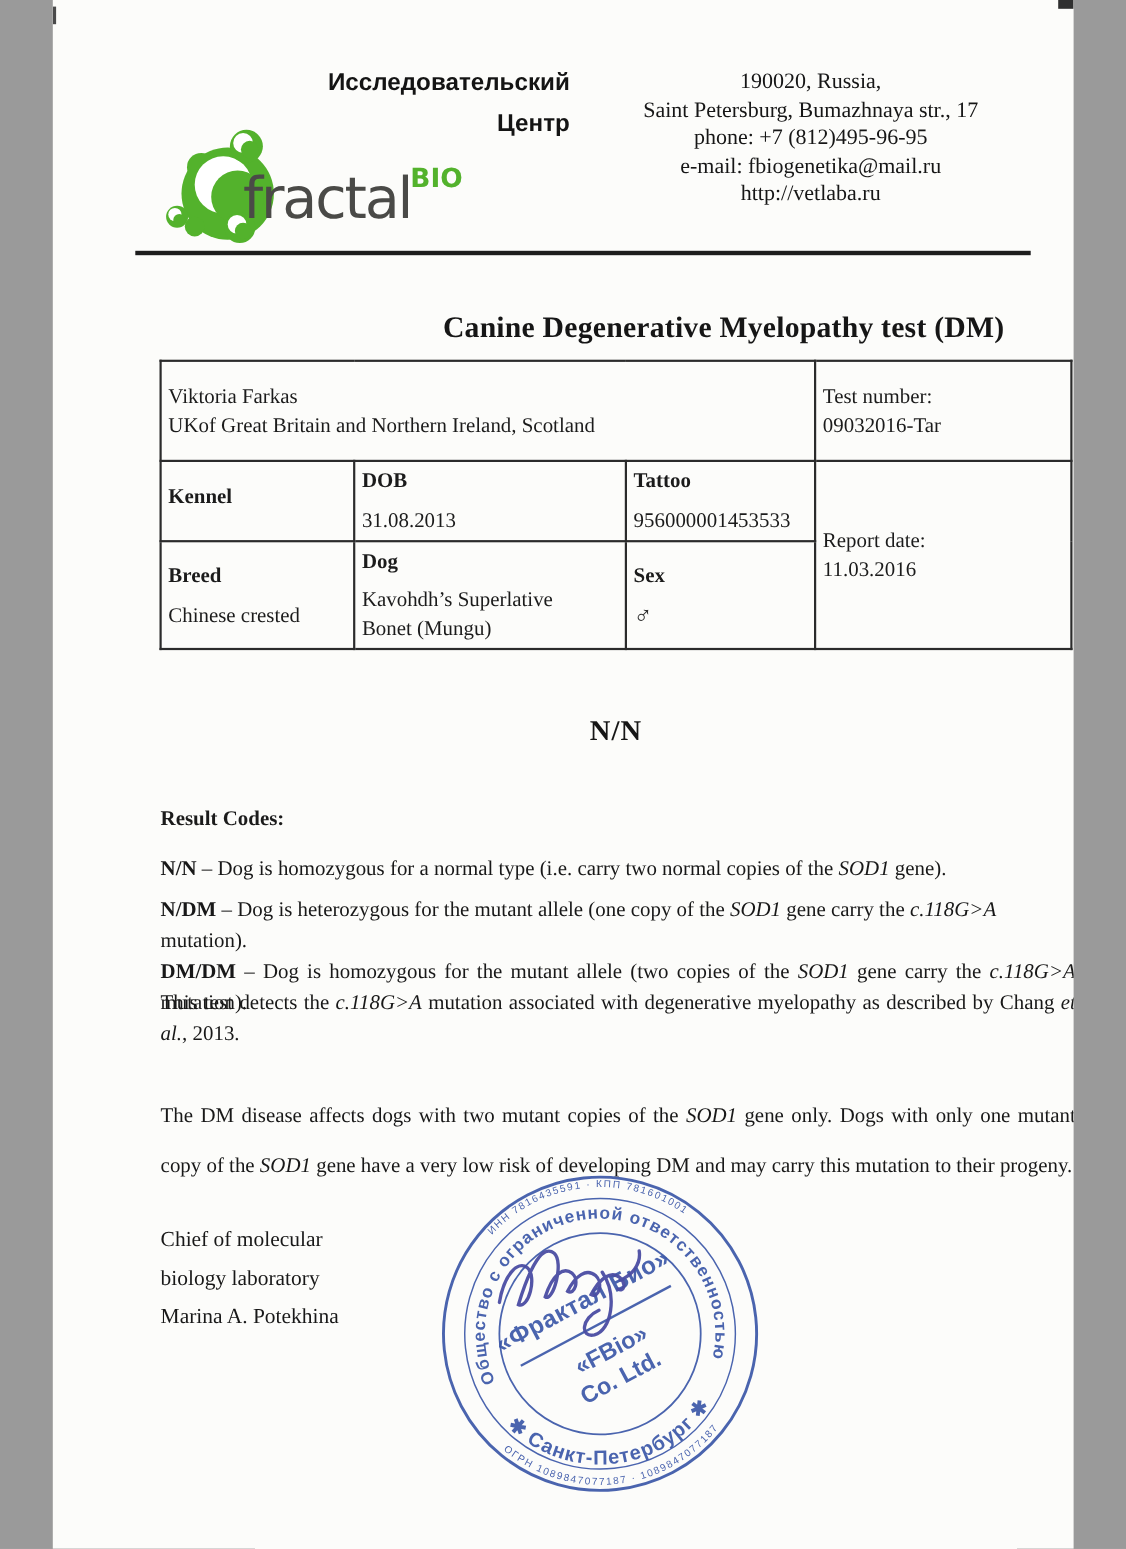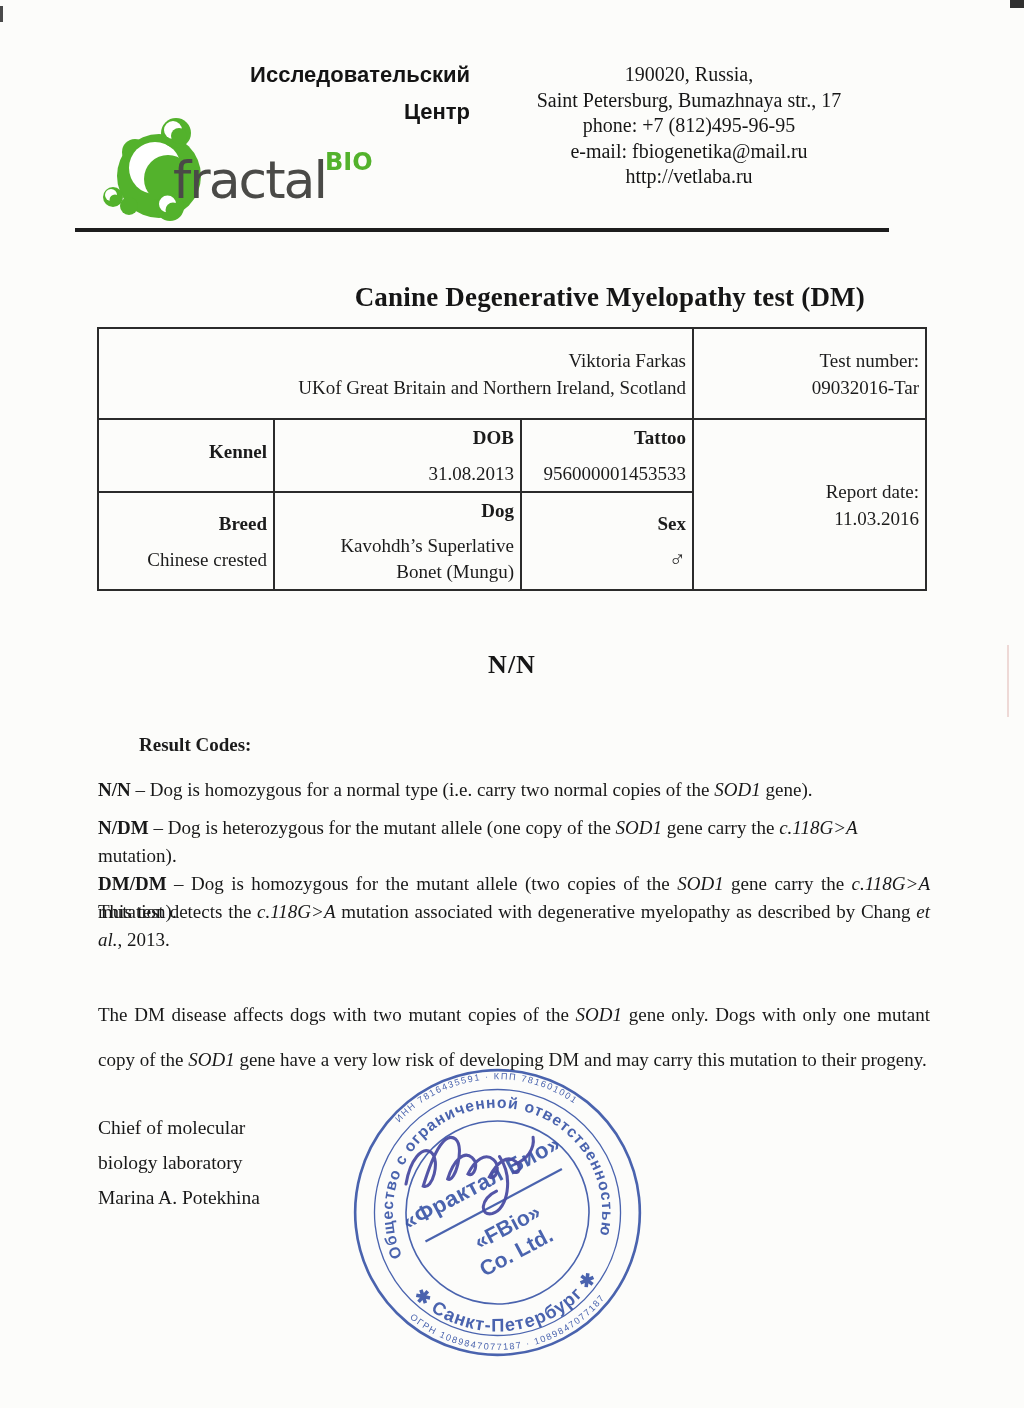--- a/index.html
+++ b/index.html
@@ -1,17 +1,17 @@
 <!DOCTYPE html>
 <html><head>
 <meta charset="utf-8">
 <style>
   html,body { margin:0; padding:0; background:#9a9a9a; }
   .page {
-    position:relative; width:1024px; height:1408px; margin:0 auto;
+    position:relative; width:928px; height:1408px; margin:0 auto;
     background:#fcfcfa; overflow:hidden;
     font-family:"Liberation Serif", serif; color:#1b1b1b;
   }
   
   .corner-mark   { position:absolute; right:0; top:0; width:14px; height:8px; background:#303030; }
   .edge-tick     { position:absolute; left:0; top:6px; width:3px; height:16px; background:#4a4a4a; }
   .edge-line     { position:absolute; left:1007px; top:645px; width:2px; height:72px; background:#eed9d6; }
 
   
   .institute {
@@ -28,36 +28,36 @@
 
   
   .doc-title {
     position:absolute; left:97px; top:282px; width:768px; text-align:right;
     font-size:27px; font-weight:bold; color:#161616; letter-spacing:0.2px;
   }
 
   
   .info-table-wrap { position:absolute; left:97px; top:327px; }
   table.info { border-collapse:collapse; table-layout:fixed; width:828px; }
-  table.info td { border:2px solid #2b2b2b; text-align:right; vertical-align:middle;
+  table.info td { border:2px solid #2b2b2b; text-align:left; vertical-align:middle;
                   font-size:19px; padding:4px 6px; line-height:27px; }
   td.cell-top { vertical-align:top; padding-top:8px; }
   .hdr { font-weight:bold; }
   .val { margin-top:9px; }
   .sex-glyph { font-size:23px; color:#2e2e2e; }
 
   
   .result-row  { position:absolute; left:0; top:598px; width:1024px; text-align:center; }
   .result-label{ display:inline-block; background:#e9e8e1; padding:2px 13px;
                  font-weight:bold; font-size:26px; color:#161616; }
   .result-value{ position:absolute; left:0; top:650px; width:1024px; text-align:center;
                  font-weight:bold; font-size:26px; letter-spacing:1px; color:#161616; }
 
   
-  .codes-heading { position:absolute; left:98px; top:734px; font-size:19px; font-weight:bold;margin-left:41px; }
+  .codes-heading { position:absolute; left:98px; top:734px; font-size:19px; font-weight:bold; }
   .para { position:absolute; left:98px; width:832px; font-size:19px; line-height:28px; color:#181818; }
   .para.just { text-align:justify; }
   .p1 { top:776px; } .p2 { top:814px; } .p3 { top:870px; } .p4 { top:898px; }
   .p5 { top:992px; line-height:45px; }
 
   
   .signatory { position:absolute; left:98px; top:1110px; font-size:19.5px; line-height:35px; color:#181818; }
 
   
   .stamp-svg { position:absolute; left:345px; top:1060px; width:305px; height:305px; }

